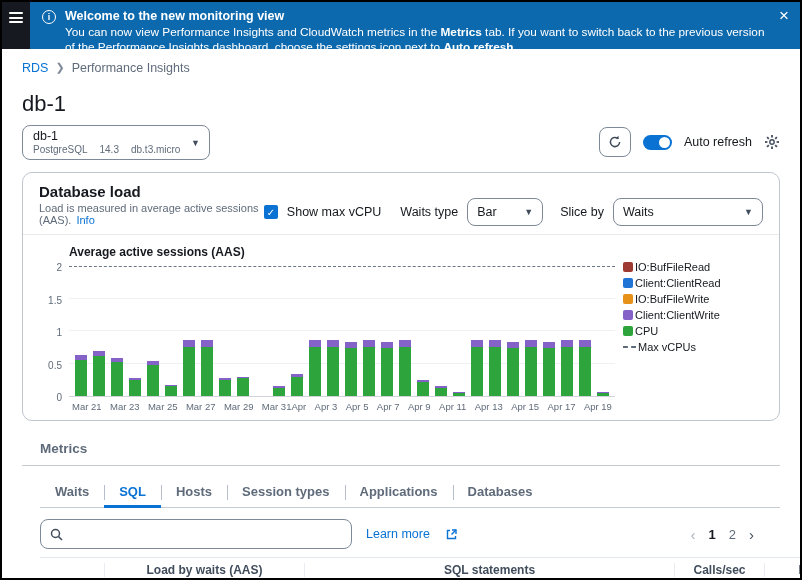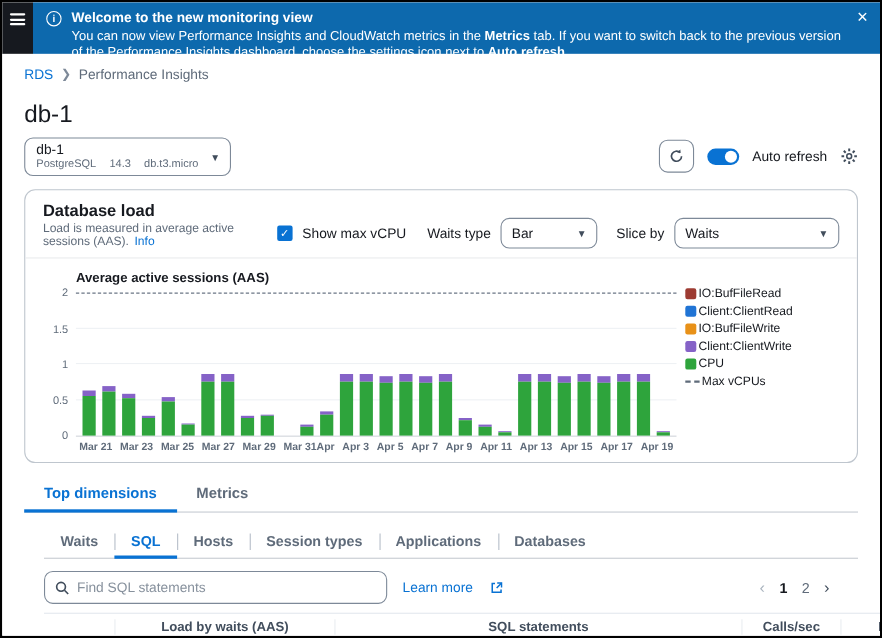--- a/index.html
+++ b/index.html
@@ -54,21 +54,21 @@
   .plot-row{display:flex;}
   .y-axis{width:30px;height:130px;position:relative;flex:none;}
   .ylab{position:absolute;right:7px;font-size:10px;color:#5f6b7a;transform:translateY(50%);}
   .plot{flex:1;height:130px;position:relative;border-bottom:1px solid #d1d5db;}
   .gridline{position:absolute;left:0;right:0;height:1px;background:#eef1f4;}
   .maxline{position:absolute;left:0;right:0;border-top:1.5px dashed #6b7685;}
   .bars{position:absolute;left:0;right:0;bottom:0;top:0;display:flex;align-items:flex-end;padding:0 3px;}
   .bar-slot{flex:1;display:flex;justify-content:center;align-items:flex-end;height:100%;}
   .bar{width:12px;display:flex;flex-direction:column-reverse;}
   .x-axis{display:flex;padding:0 3px;margin:4px 0 0 30px;}
-  .xslot{flex:1;display:flex;justify-content:center;font-size:9.5px;color:#5f6b7a;white-space:nowrap;font-weight:bold;}
+  .xslot{flex:1;display:flex;justify-content:center;font-size:9.5px;color:#5f6b7a;white-space:nowrap;}
   .legend{width:150px;flex:none;padding:16px 0 0 8px;}
   .legend-item{display:flex;align-items:center;gap:2px;margin-bottom:4px;cursor:pointer;}
   .swatch{width:10px;height:10px;border-radius:2px;flex:none;}
   .swatch.dash{height:0;width:13px;border-top:2px dashed #5f6b7a;border-radius:0;background:none !important;}
   .legend-label{font-size:11px;color:#16191f;white-space:nowrap;}
   
   .tabs-row{display:flex;border-bottom:1px solid #c6cbd2;margin-top:14px;}
   .tab{padding:6px 18px 9px;font-size:13.5px;font-weight:700;color:#5f6b7a;cursor:pointer;position:relative;white-space:nowrap;}
   .tab.active{color:var(--accent,#0972d3);}
   .tab.active::after{content:'';position:absolute;left:0;right:0;bottom:-1px;height:3px;background:var(--accent,#0972d3);}
@@ -174,21 +174,21 @@
         <div>
           <div class="card-title">Database load</div>
           <div class="card-sub">
             <span>Load is measured in average active sessions (AAS).</span><span class="info-link">Info</span>
           </div>
         </div>
         <div class="card-controls">
           <span class="checkbox">✓</span>
           <span class="ctl-label">Show max vCPU</span>
           <span class="ctl-label" style="margin-left:10px;">Waits type</span>
-          <div class="select" style="width:88px;">
+          <div class="select" style="width:76px;">
             <span>Bar</span>
             <span class="sel-caret">▼</span>
           </div>
           <span class="ctl-label" style="margin-left:8px;">Slice by</span>
           <div class="select" style="width:150px;">
             <span>Waits</span>
             <span class="sel-caret">▼</span>
           </div>
         </div>
       </div>
@@ -449,41 +449,39 @@
             </div>
             <div class="legend-item">
               <span class="swatch dash" style="border-top-color: rgb(95, 107, 122);"></span>
               <span class="legend-label">Max vCPUs</span>
             </div>
           </div>
       </div>
     </div>
 
     <div class="tabs-row">
-        <div class="tab active">Top dimensions</div>
         <div class="tab">Metrics</div>
       </div>
 
     <div class="lower">
       <div class="subtabs">
           <div class="subtab">Waits</div>
           <div class="subtab active">SQL</div>
           <div class="subtab">Hosts</div>
           <div class="subtab">Session types</div>
           <div class="subtab">Applications</div>
           <div class="subtab">Databases</div>
         </div>
 
       <div class="search-row">
         <div class="search-box">
           <svg width="13" height="13" viewBox="0 0 13 13">
               <circle cx="5.5" cy="5.5" r="4" fill="none" stroke="#414d5c" stroke-width="1.5"></circle>
               <line x1="8.6" y1="8.6" x2="12" y2="12" stroke="#414d5c" stroke-width="1.5"></line>
             </svg>
-          <input type="text" placeholder="Find SQL statements" style="">
         </div>
         <span class="learn-more">
           <span>Learn more</span>
           <svg width="11" height="11" viewBox="0 0 11 11">
               <path d="M4 1.5 H1.5 V9.5 H9.5 V7" fill="none" stroke="#0972d3" stroke-width="1.4"></path>
               <path d="M6 1 H10 V5" fill="none" stroke="#0972d3" stroke-width="1.4"></path>
               <line x1="10" y1="1" x2="5.5" y2="5.5" stroke="#0972d3" stroke-width="1.4"></line>
             </svg>
         </span>
         <div class="pager">

